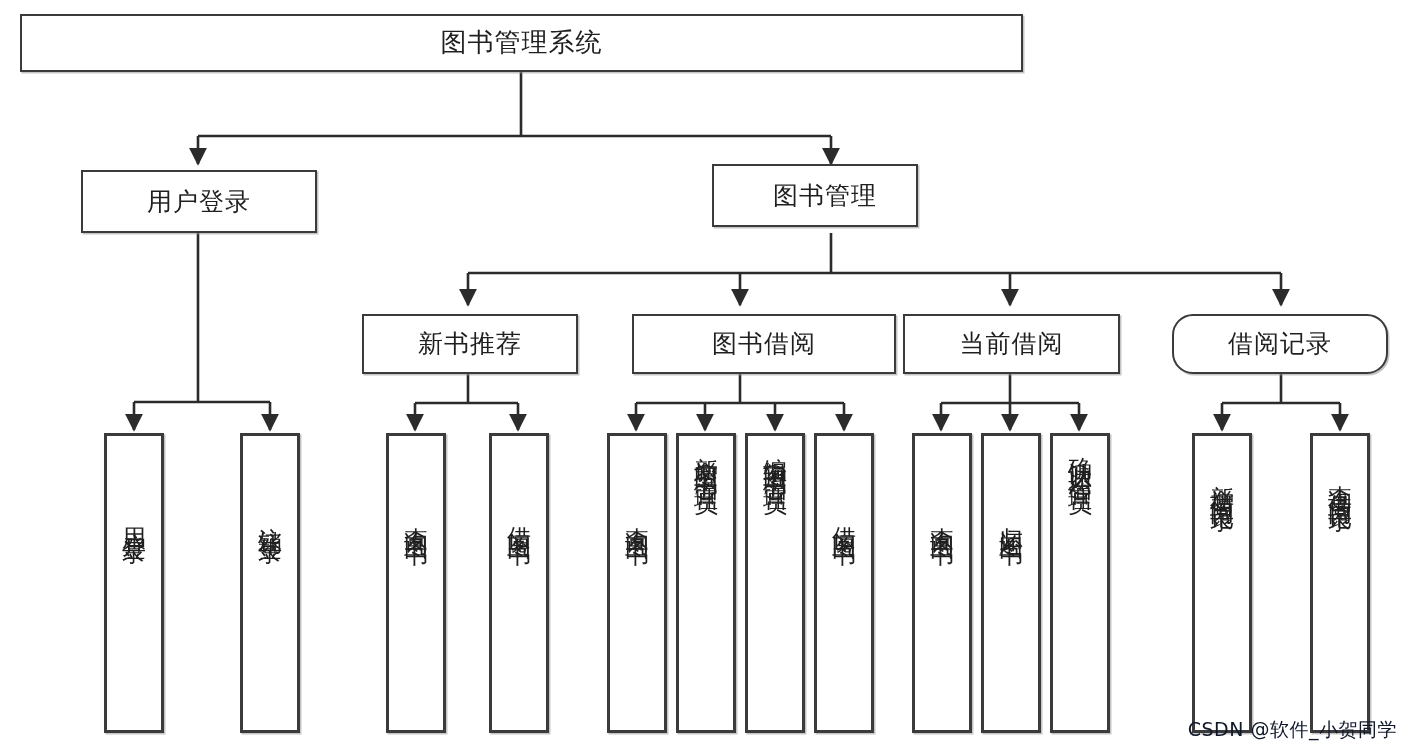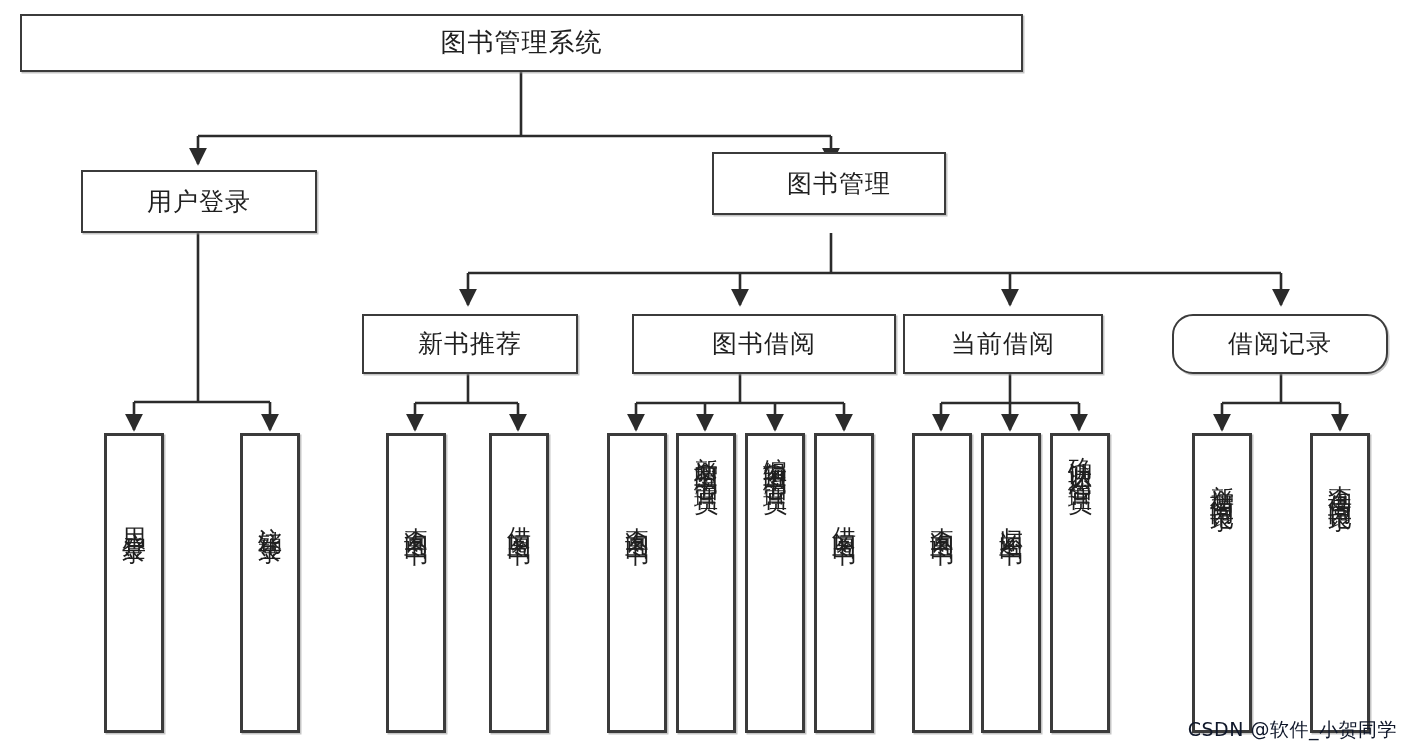--- a/index.html
+++ b/index.html
@@ -121,33 +121,33 @@
   </svg>
 
   <div class="node level-root" style="left:20px;top:14px;width:1003px;height:58px;">
     <span class="label">图书管理系统</span>
   </div>
 
   <div class="node level-2" style="left:81px;top:170px;width:236px;height:63px;">
     <span class="label">用户登录</span>
   </div>
 
-  <div class="node level-2" style="left:712px;top:152px;width:234px;height:63px;padding-left:20px;">
+  <div class="node level-2" style="left:712px;top:164px;width:206px;height:63px;padding-left:20px;">
     <span class="label">图书管理</span>
   </div>
 
   <div class="node level-3" style="left:362px;top:314px;width:216px;height:60px;">
     <span class="label">新书推荐</span>
   </div>
 
   <div class="node level-3" style="left:632px;top:314px;width:264px;height:60px;">
     <span class="label">图书借阅</span>
   </div>
 
-  <div class="node level-3" style="left:903px;top:314px;width:200px;height:60px;">
+  <div class="node level-3" style="left:903px;top:314px;width:217px;height:60px;">
     <span class="label">当前借阅</span>
   </div>
 
   <div class="node level-3" style="left:1172px;top:314px;width:216px;height:60px;border-radius:21px;">
     <span class="label">借阅记录</span>
   </div>
 
   <div class="node leaf pad-mid" style="left:104px;top:433px;width:60px;height:300px;">
     <span class="label">用户登录</span>
   </div>

